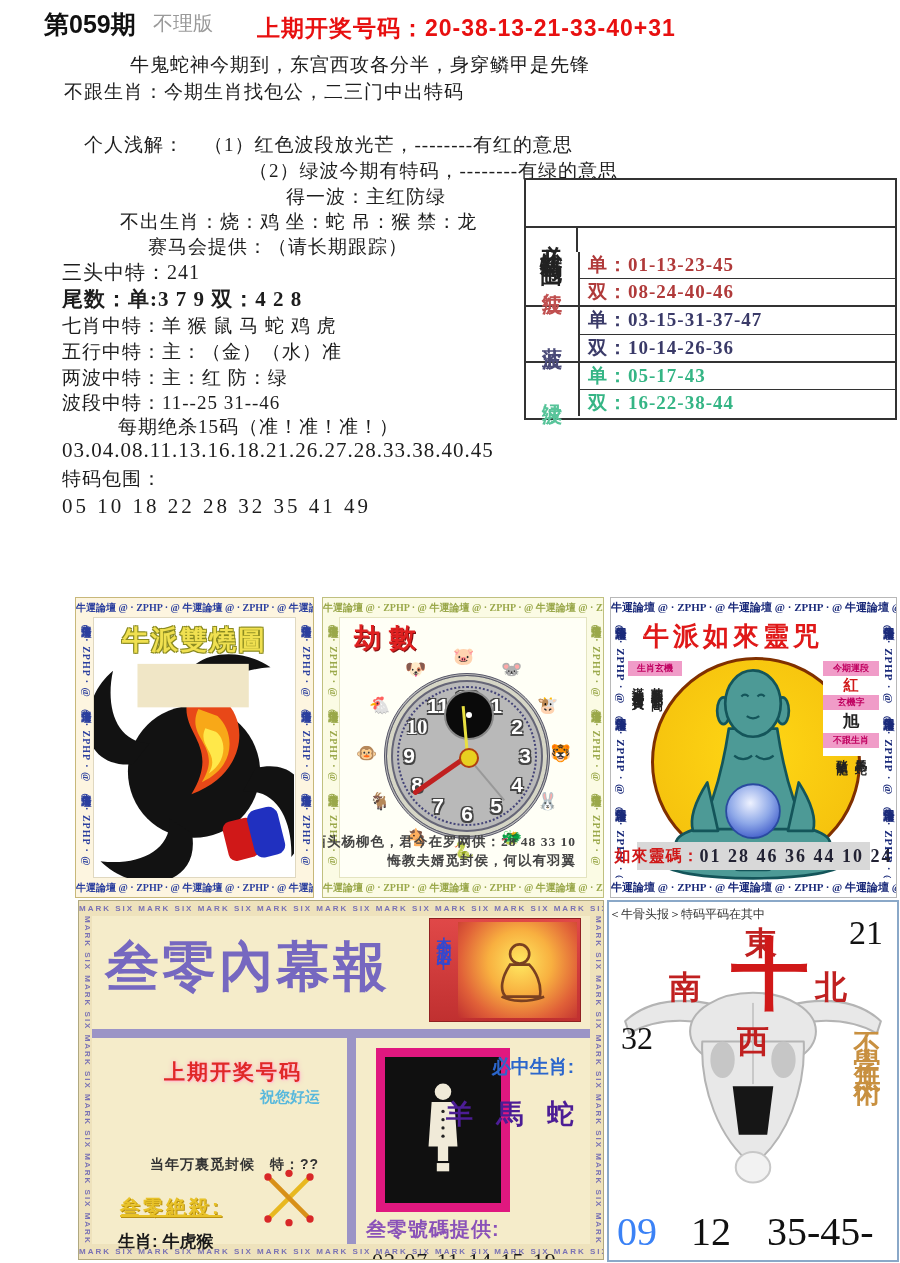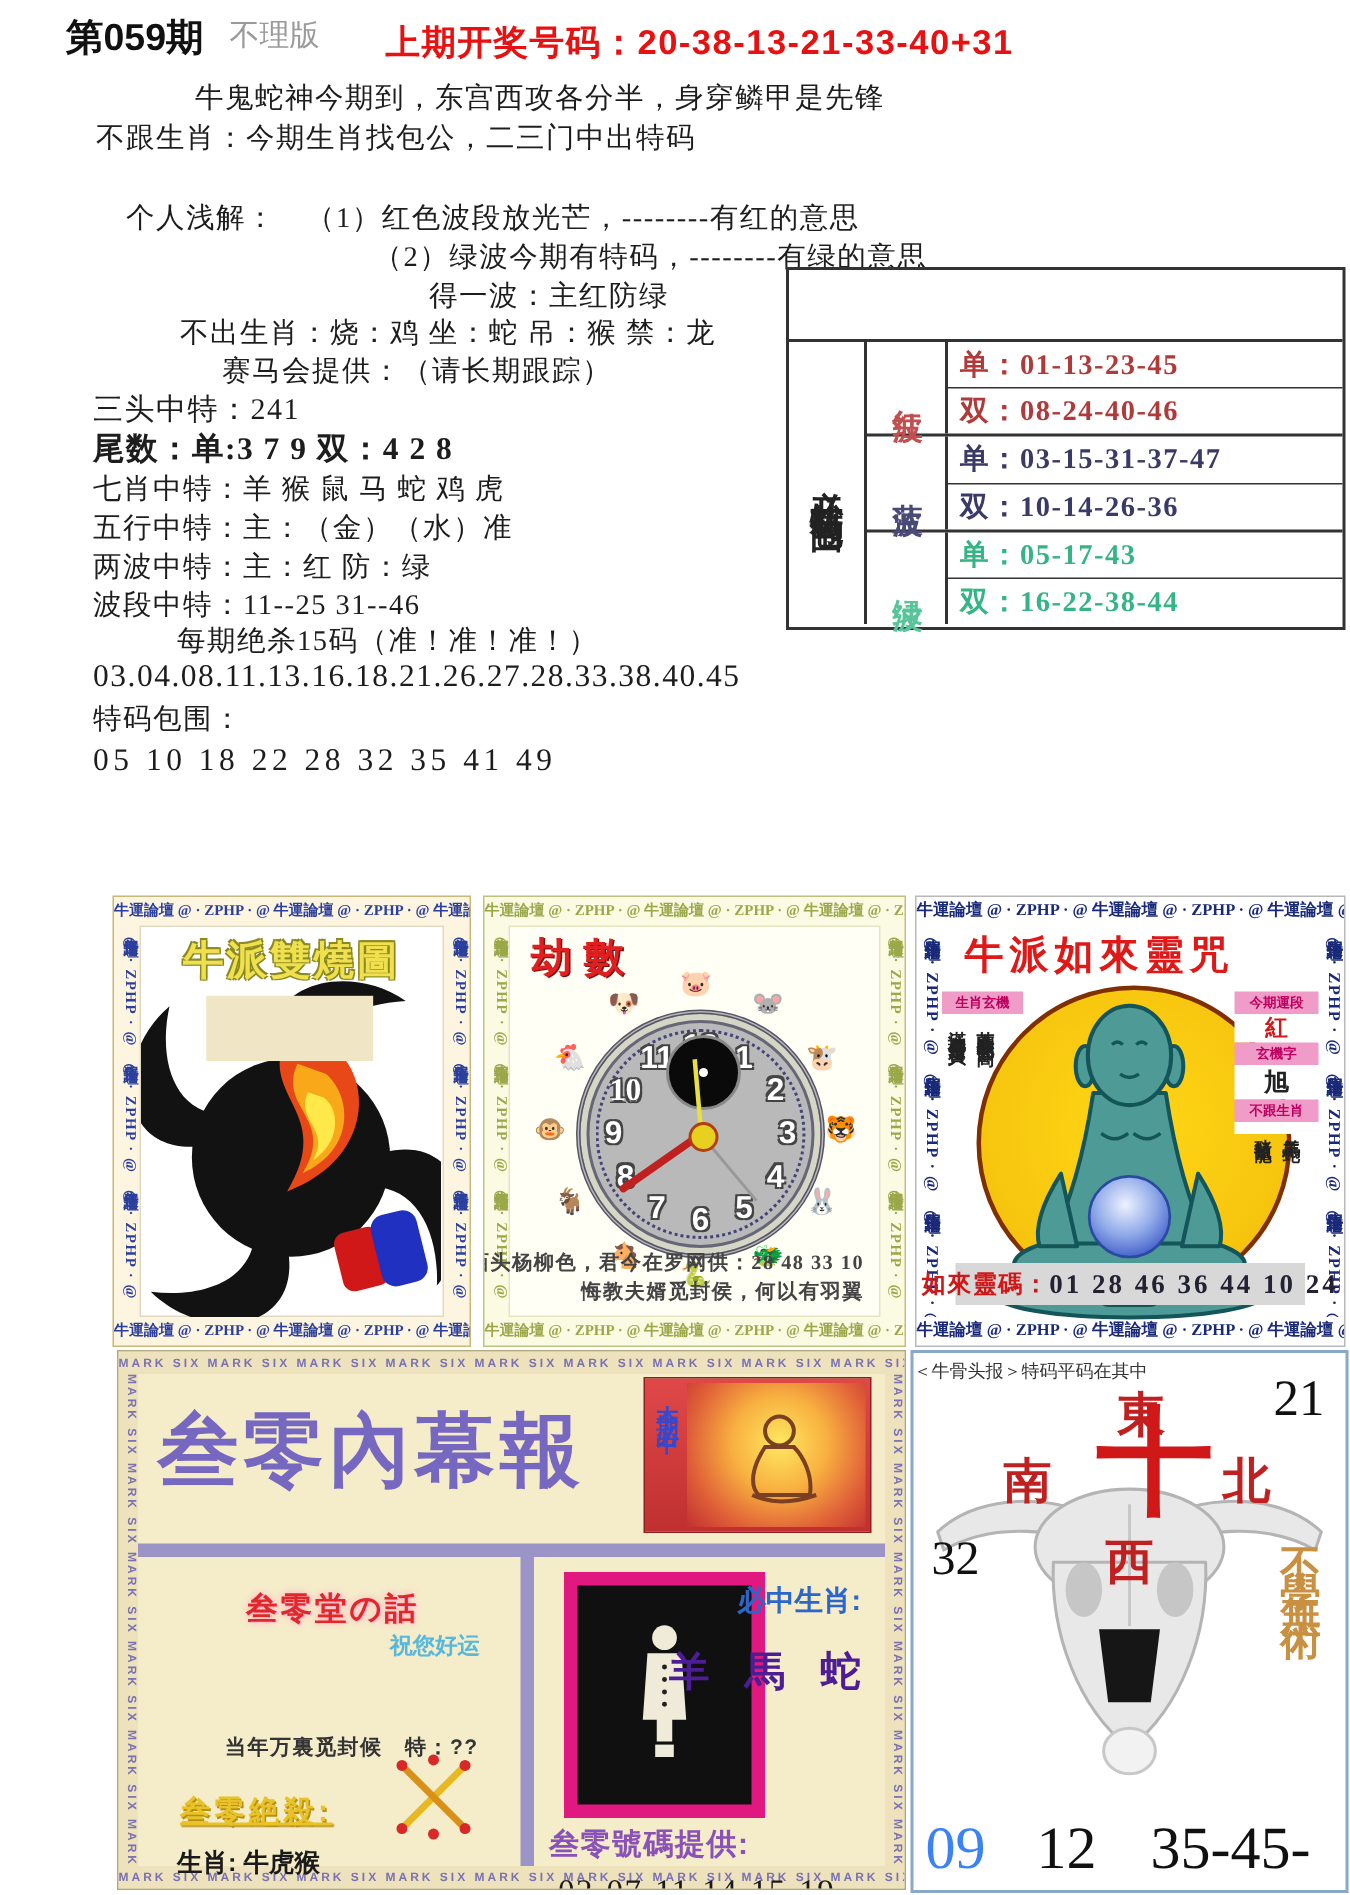--- a/index.html
+++ b/index.html
@@ -19,21 +19,21 @@
   .l8{top:259px;left:62px;font-size:20px;}
   .l9{top:285px;left:62px;font-size:21px;font-weight:bold;}
   .l10{top:313px;left:62px;} .l11{top:339px;left:62px;} .l12{top:365px;left:62px;}
   .l13{top:390px;left:62px;} .l14{top:414px;left:118px;}
   .l15{top:438px;left:62px;font-size:21px;}
   .l16{top:466px;left:62px;} .l17{top:494px;left:62px;font-size:21px;letter-spacing:3px;}
 
   
   .tbl{position:absolute;left:524px;top:178px;width:369px;height:238px;border:2px solid #333;background:#fff;}
   .tbl-toprow{height:46px;border-bottom:2px solid #333;}
-  .tbl-main{display:flex;height:188px;}
+  .tbl-main{display:flex;height:188px;flex-direction:column;}
   .tbl-side{width:50px;border-right:2px solid #333;display:flex;align-items:center;justify-content:center;
             writing-mode:vertical-rl;font-size:22px;font-weight:bold;letter-spacing:4px;color:#222;}
   .tbl-groups{flex:1;display:flex;flex-direction:column;}
   .tbl-group{flex:1;display:flex;border-bottom:2px solid #333;}
   .tbl-group:last-child{border-bottom:none;}
   .tbl-wave{width:52px;border-right:2px solid #333;display:flex;align-items:center;justify-content:center;
             font-size:20px;font-weight:bold;line-height:1.15;writing-mode:vertical-rl;letter-spacing:2px;}
   .tbl-vals{flex:1;display:flex;flex-direction:column;}
   .tbl-val{flex:1;display:flex;align-items:center;padding-left:8px;font-size:19px;font-weight:bold;
            border-bottom:1px solid #333;letter-spacing:1px;}
@@ -364,21 +364,21 @@
             <circle cx="47" cy="30" r="9"></circle>
             <path d="M38,40 C30,52 28,64 34,70 L66,70 C68,58 62,46 56,40 Z"></path>
             <path d="M30,70 q17,8 40,0"></path>
           </g>
         </svg>
       </div>
     </div>
     <div class="p4-divider"></div>
     <div class="p4-vbar"></div>
     <div class="p4-left">
-      <div class="p4-lheader">叁零堂の話</div>
+      <div class="p4-lheader">上期开奖号码</div>
       <div class="p4-greet">祝您好运</div>
       <div class="p4-poem">当年万裏觅封候　特：??</div>
       <div class="p4-kill">叁零絶殺:</div>
       <div class="p4-zo">生肖: 牛虎猴</div>
 
       <svg class="p4-star" width="64" height="64" viewBox="0 0 70 70">
         <g stroke-width="5" stroke-linecap="round">
           <line x1="12" y1="58" x2="58" y2="12" stroke="#e8b820"></line>
           <line x1="15" y1="15" x2="55" y2="55" stroke="#d89018"></line>
         </g>

